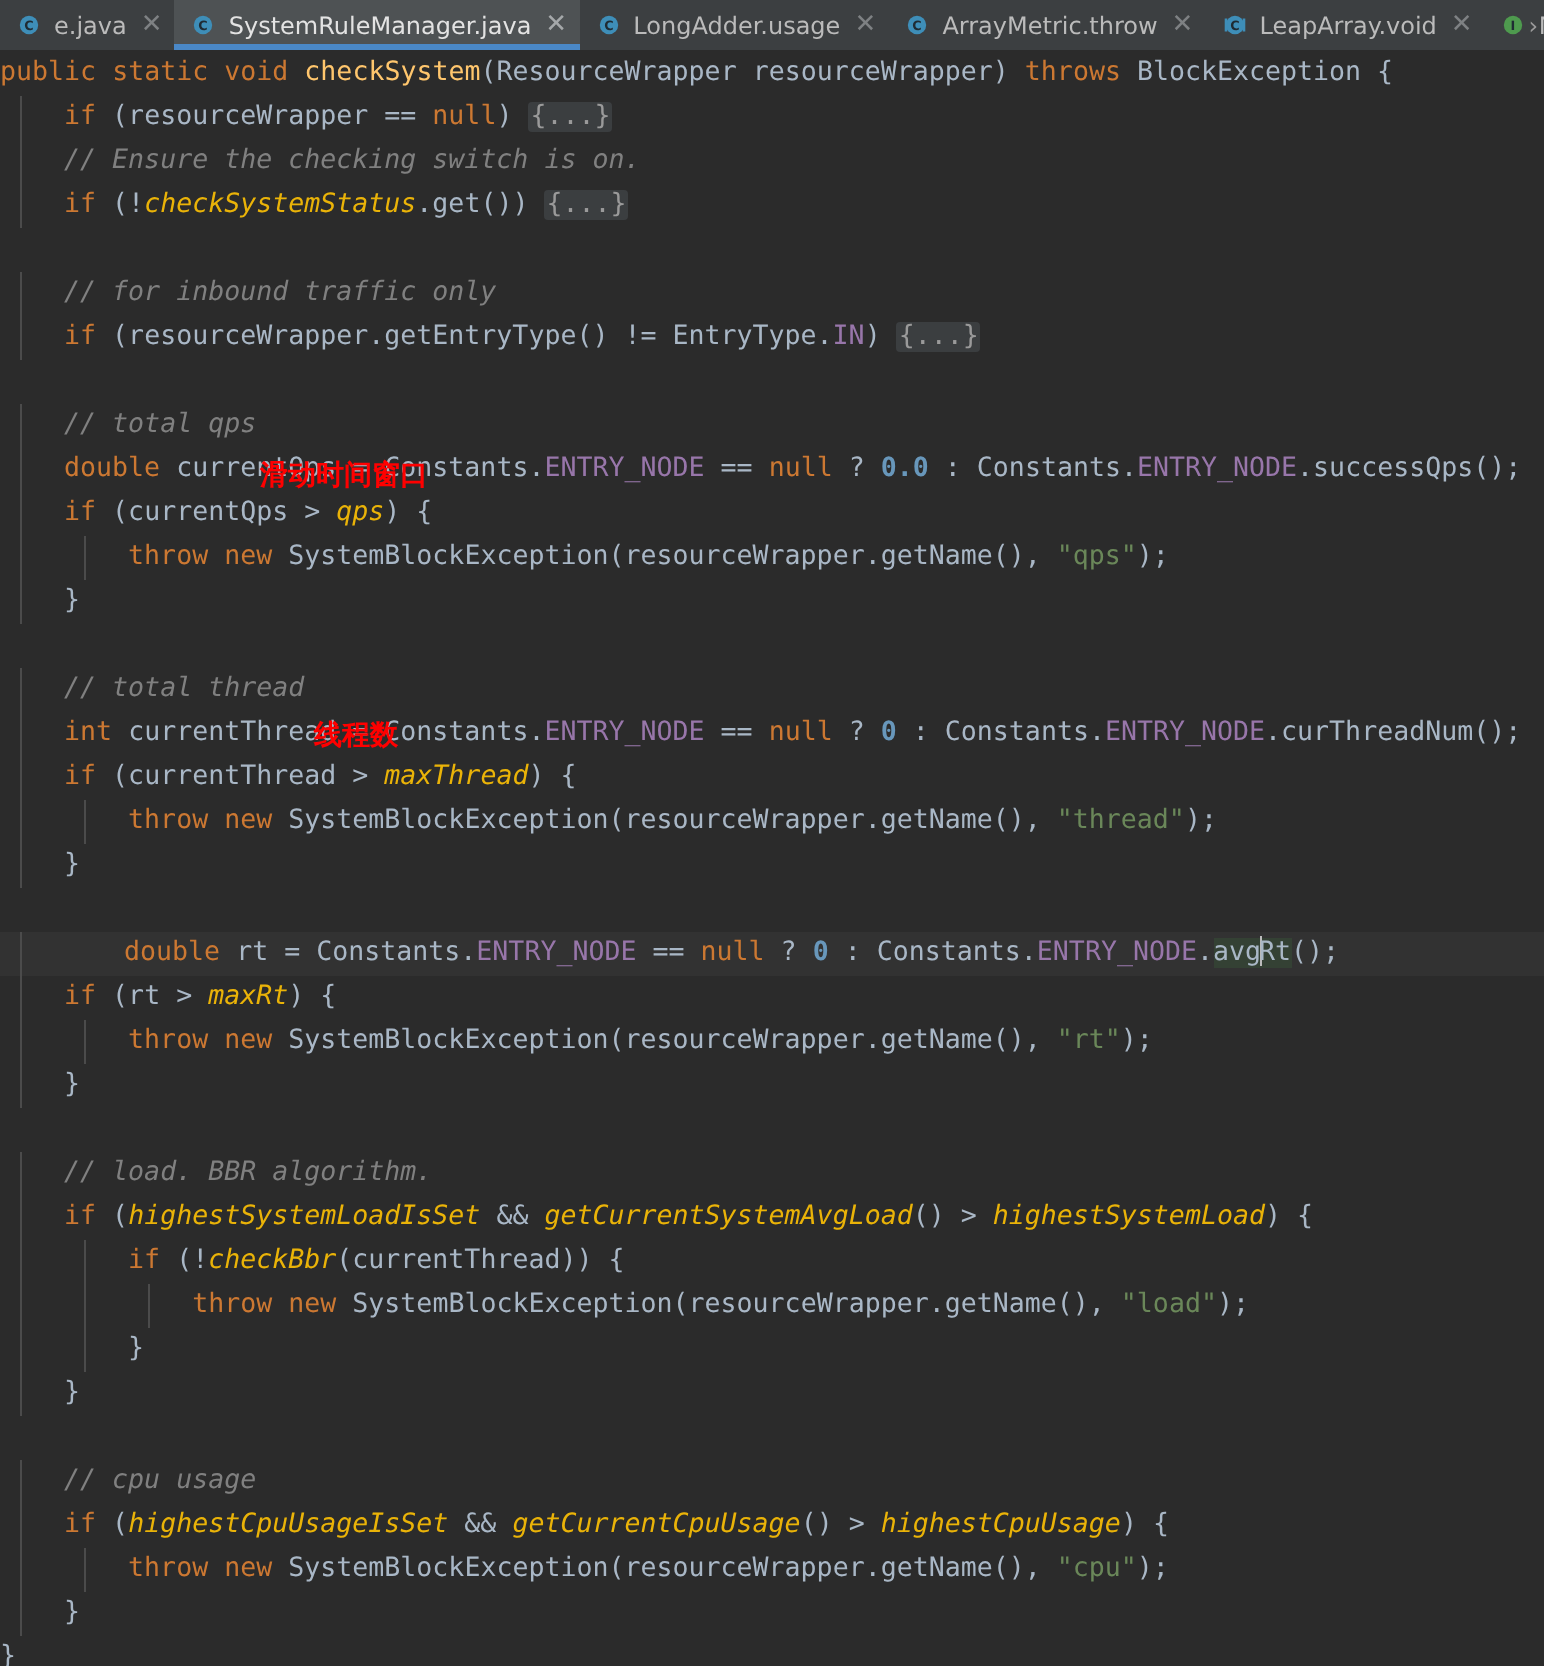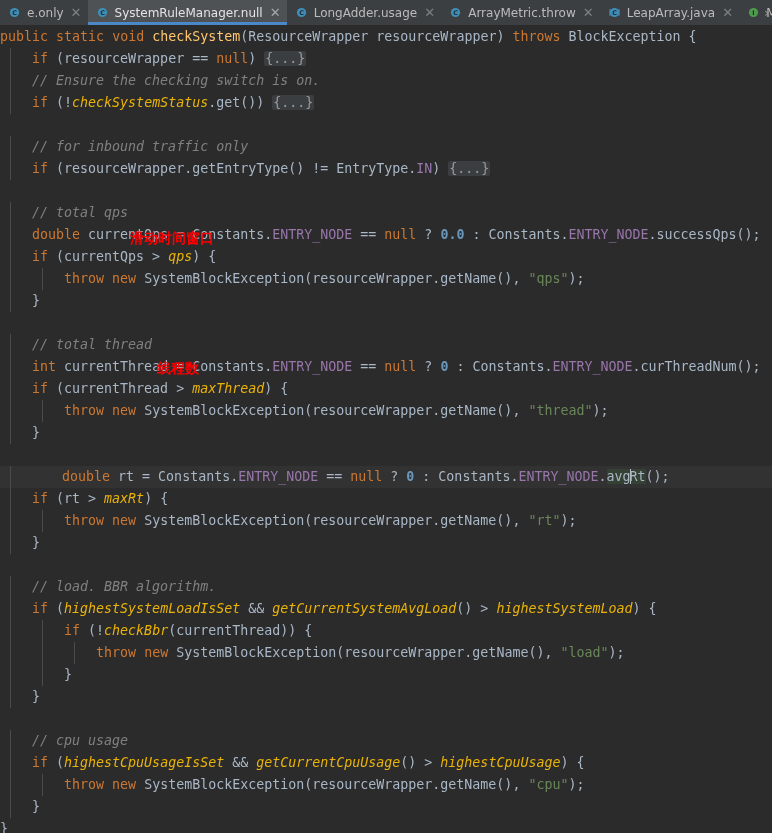--- a/index.html
+++ b/index.html
@@ -141,30 +141,30 @@
 </head>
 <body>
 
 <div id="tabbar">
 
   <div class="tab">
     <span class="ticon"><svg width="13" height="13" viewBox="0 0 13 13">
           <circle cx="6.5" cy="6.5" r="4.6" fill="#3E8EB8"></circle>
           <text x="6.5" y="9.2" font-family="DejaVu Sans, sans-serif" font-size="6.4" font-weight="bold" fill="#1F2B33" text-anchor="middle">C</text>
         </svg></span>
-    <span class="tlabel">e.only</span>
+    <span class="tlabel">e.java</span>
     <span class="tclose">✕</span>
   </div>
 
   <div class="tab active">
     <span class="ticon"><svg width="13" height="13" viewBox="0 0 13 13">
           <circle cx="6.5" cy="6.5" r="4.6" fill="#3E8EB8"></circle>
           <text x="6.5" y="9.2" font-family="DejaVu Sans, sans-serif" font-size="6.4" font-weight="bold" fill="#1F2B33" text-anchor="middle">C</text>
         </svg></span>
-    <span class="tlabel">SystemRuleManager.null</span>
+    <span class="tlabel">SystemRuleManager.java</span>
     <span class="tclose">✕</span>
   </div>
 
   <div class="tab">
     <span class="ticon"><svg width="13" height="13" viewBox="0 0 13 13">
           <circle cx="6.5" cy="6.5" r="4.6" fill="#3E8EB8"></circle>
           <text x="6.5" y="9.2" font-family="DejaVu Sans, sans-serif" font-size="6.4" font-weight="bold" fill="#1F2B33" text-anchor="middle">C</text>
         </svg></span>
     <span class="tlabel">LongAdder.usage</span>
     <span class="tclose">✕</span>
@@ -178,21 +178,21 @@
     <span class="tlabel">ArrayMetric.throw</span>
     <span class="tclose">✕</span>
   </div>
 
   <div class="tab">
     <span class="ticon"><svg width="13" height="13" viewBox="0 0 13 13">
           <circle cx="6.5" cy="6.5" r="4.6" fill="#3E8EB8"></circle>
           <text x="6.5" y="9.2" font-family="DejaVu Sans, sans-serif" font-size="6.4" font-weight="bold" fill="#1F2B33" text-anchor="middle">C</text>
           <path d="M2 3.2 L2 9.8 M11 3.2 L11 9.8" stroke="#3E8EB8" stroke-width="1.3"></path>
         </svg></span>
-    <span class="tlabel">LeapArray.java</span>
+    <span class="tlabel">LeapArray.void</span>
     <span class="tclose">✕</span>
   </div>
 
   <div class="tab">
     <span class="ticon"><svg width="13" height="13" viewBox="0 0 13 13">
           <circle cx="6.5" cy="6.5" r="4.6" fill="#4E9A4E"></circle>
           <text x="6.5" y="9.2" font-family="DejaVu Sans, sans-serif" font-size="6.4" font-weight="bold" fill="#1F2B33" text-anchor="middle">I</text>
         </svg></span>
     <span class="tlabel">Metric.java</span>
   </div>

